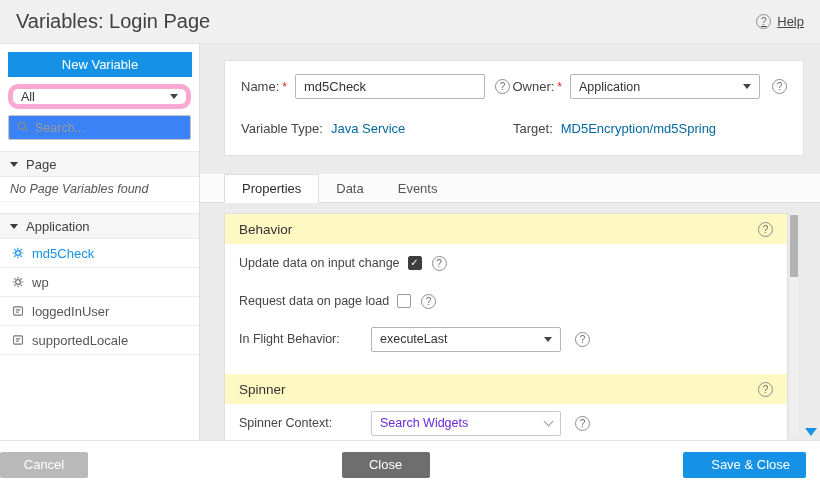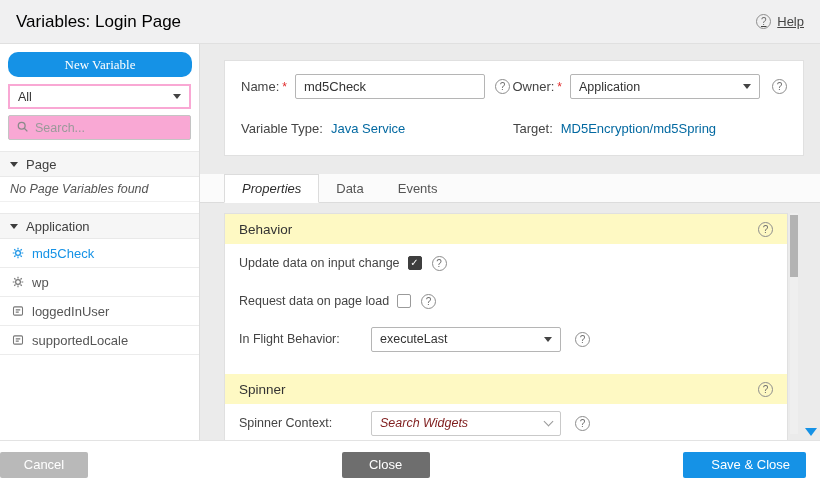--- a/index.html
+++ b/index.html
@@ -7,38 +7,38 @@
   body {
     font-family:"Liberation Sans", sans-serif;
     background:#ebebeb; position:relative; overflow:hidden; color:#333;
   }
   :root { --accent:#1592e6; --danger:#e02b2b; }
 
   
   .hdr { position:absolute; top:0; left:0; right:0; height:44px; background:#f0f0f1;
          border-bottom:1px solid #e0e0e0; display:flex; align-items:center;
          justify-content:space-between; padding:0 16px; z-index:5; }
-  .hdr-title { font-size:17px; color:#000000; }
+  .hdr-title { font-size:20px; color:#404040; }
   .help-btn { display:flex; align-items:center; gap:6px; font-size:13px; color:#444; cursor:pointer;text-decoration:underline; }
 
   .qicon { width:15px; height:15px; min-width:15px; border:1px solid #8d8d8d; border-radius:50%;
            color:#6d6d6d; font-size:10px; display:inline-flex; align-items:center;
            justify-content:center; cursor:pointer; background:#fff0; }
   .qicon::before { content:"?"; }
 
   
   .sidebar { position:absolute; top:44px; left:0; width:200px; bottom:48px;
              background:#fff; border-right:1px solid #ddd; z-index:4; }
   .new-var { display:block; margin:8px 8px 7px; width:184px; height:25px; background:var(--accent,#1592e6);
-             color:#fff; border:none; border-radius:10px; font-size:13px; font-family:Liberation Serif, serif; cursor:pointer; }
-  .filter-select { margin:0 8px 6px; height:25px; border:2px solid #f9a8d4; border-radius:0;
+             color:#fff; border:none; border-radius:0; font-size:13px; font-family:Liberation Sans, sans-serif; cursor:pointer; }
+  .filter-select { margin:0 8px 6px; height:25px; border:5px solid #f9a8d4; border-radius:10px;
                    background:#fff; display:flex; align-items:center; justify-content:space-between;
                    padding:0 8px; font-size:12.5px; color:#333; cursor:pointer; }
   .searchbox { margin:0 8px 11px; height:25px; border:1px solid #c4c4c4; border-radius:2px;
-               display:flex; align-items:center; padding:0 7px; gap:6px; background:#f9a8d4; }
+               display:flex; align-items:center; padding:0 7px; gap:6px; background:#3b82f6; }
   .searchbox input { border:none; outline:none; flex:1; min-width:0; font-size:12.5px;
                      font-family:inherit; color:#333; background:transparent; }
   .searchbox input::placeholder { color:#9a9a9a; }
 
   .tree-section { height:26px; display:flex; align-items:center; gap:8px; padding:0 10px;
                   background:#f6f6f6; border-top:1px solid #e9e9e9; border-bottom:1px solid #e9e9e9;
                   font-size:13px; color:#3f3f3f; cursor:pointer;margin-top:11px; }
   .tree-empty { height:25px; line-height:25px; padding:0 10px; font-style:italic;
                 font-size:12.5px; color:#555; border-bottom:1px solid #f0f0f0; background:#fff; }
   .var-item { height:29px; display:flex; align-items:center; gap:8px; padding:0 12px;
@@ -65,41 +65,41 @@
          font-size:12.5px; color:#333; width:190px; cursor:pointer; }
   .owner-group { margin-left:auto; display:flex; align-items:center; }
   .form-row2 { display:flex; align-items:center; margin-top:22px; font-size:13px; }
   .grp1 { width:272px; display:flex; align-items:center; }
   .fvalue { color:#0369a1; margin-left:8px; white-space:nowrap; }
 
   .tabstrip { position:absolute; left:0; right:0; top:130px; height:29px; background:#fbfbfb;
               border-bottom:1px solid #dcdcdc; display:flex; align-items:stretch; padding-left:24px; }
   .tab { display:flex; align-items:center; padding:0 17px; font-size:13px; color:#555; cursor:pointer; }
   .tab.active { background:#fff; border:1px solid #dcdcdc; border-bottom:1px solid #fff;
-                margin-bottom:-1px; color:#2e2e2e; z-index:2;font-style:italic; }
+                margin-bottom:-1px; color:#2e2e2e; z-index:2; }
 
   .tabcontent { position:absolute; left:0; right:0; top:159px; bottom:0; background:#ebebeb; overflow:hidden; }
   .panel { position:absolute; left:24px; right:32px; top:10px; bottom:-2px;
            background:#fff; border:1px solid #e0e0e0; border-bottom:none; overflow:hidden; }
   .sec-header { height:30px; background:#fef9c3; display:flex; align-items:center;
                 justify-content:space-between; padding:0 14px; font-size:13.5px; color:#333; }
   .sec-header.gap { margin-top:16px; }
   .prop-row { display:flex; align-items:center; padding:0 14px; height:38px; font-size:12.5px; color:#444; }
   .plabel { white-space:nowrap; }
   .plabel.col { width:132px; min-width:132px; }
   .cb { appearance:none; -webkit-appearance:none; width:14px; height:14px; border:1px solid #9a9a9a;
         border-radius:2px; background:#fff; display:inline-grid; place-content:center;
         cursor:pointer; margin-left:8px; }
   .cb:checked { background:#3e3e3e; border-color:#3e3e3e; }
   .cb:checked::after { content:"✓"; color:#fff; font-size:10px; line-height:1; }
   .row-q { margin-left:10px; }
   .combo { height:25px; border:1px solid #c9c9c9; border-radius:2px; background:#fff;
            display:flex; align-items:center; justify-content:space-between; padding:0 8px;
            font-size:12.5px; width:190px; cursor:pointer; }
-  .combo .ph { color:#7f1d1d;font-style:italic; }
+  .combo .ph { color:#6d28d9; }
   .chev { width:7px; height:7px; border-right:1.5px solid #999; border-bottom:1.5px solid #999;
           transform:rotate(45deg); margin-top:-4px; display:inline-block; }
 
   .scrollbar { position:absolute; right:22px; top:10px; bottom:6px; width:8px; background:#efefef; }
   .scroll-thumb { position:absolute; top:2px; left:0; width:8px; height:62px; background:#b3b3b3; cursor:pointer; }
   .scroll-down { position:absolute; right:3px; bottom:4px; width:0; height:0; cursor:pointer;
                  border-left:6px solid transparent; border-right:6px solid transparent;
                  border-top:8px solid var(--accent,#1592e6); }
 
   

